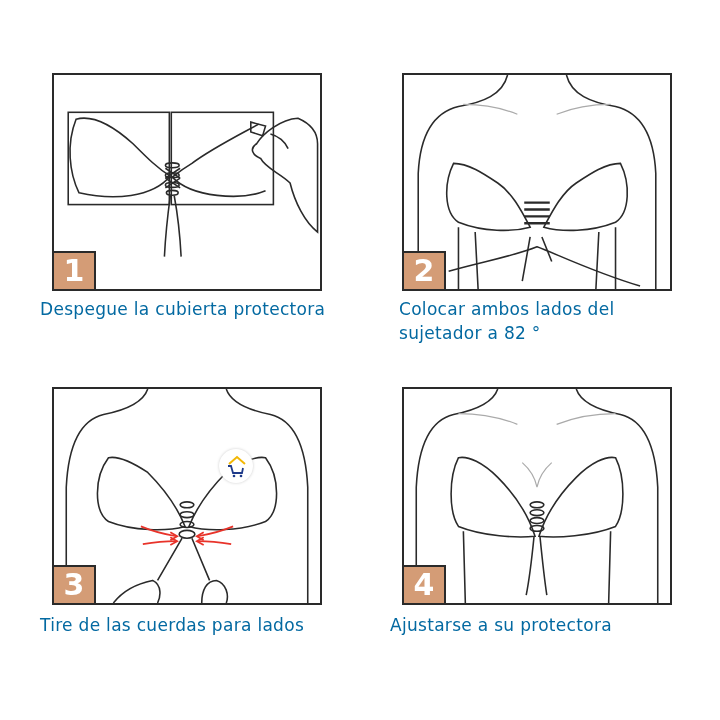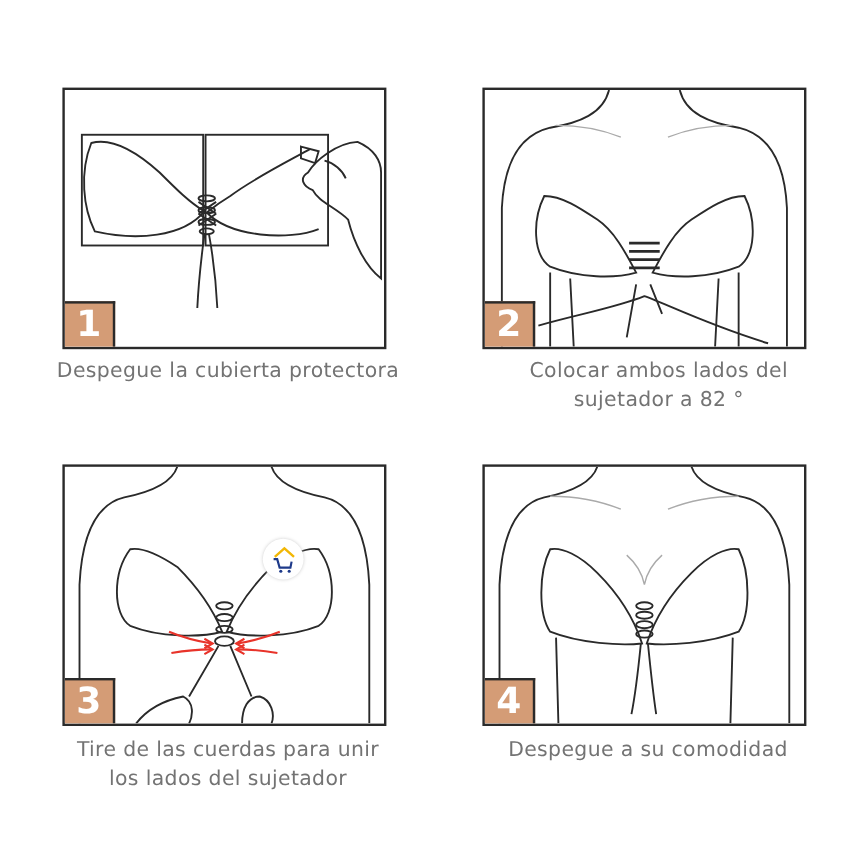--- a/index.html
+++ b/index.html
@@ -1,20 +1,20 @@
 <!DOCTYPE html>
 <html><head>
 <meta charset="utf-8">
 <style>
   html,body{margin:0;padding:0;background:#ffffff;}
   body{width:720px;height:720px;position:relative;overflow:hidden;font-family:"DejaVu Sans","Liberation Sans",sans-serif;}
   .panel{position:absolute;width:270px;border:2px solid #2a2a2a;background:#fff;overflow:hidden;box-sizing:border-box;}
   .panel svg{position:absolute;left:0;top:0;width:100%;height:100%;}
   .badge{position:absolute;left:0;bottom:0;width:42px;height:38px;background:#d49c76;border-top:2px solid #2a2a2a;border-right:2px solid #2a2a2a;box-sizing:border-box;color:#fff;font-weight:bold;font-size:30px;line-height:36px;text-align:center;font-family:"DejaVu Sans",sans-serif;}
-  .caption{position:absolute;text-align:center;color:#737373;font-size:17px;line-height:24px;letter-spacing:0.3px;}
+  .caption{position:absolute;text-align:left;color:#0369a1;font-size:17px;line-height:24px;letter-spacing:0.3px;}
 </style>
 </head>
 <body>
 
 <div class="panel" style="left:52px;top:73px;height:218px;">
   <svg viewBox="0 0 270 218">
     <g fill="none" stroke="#2a2a2a" stroke-width="1.6">
       <rect x="14" y="38" width="103" height="94"></rect>
       <rect x="119" y="38" width="104" height="94"></rect>
       <path d="M22 45 C40 40 60 52 80 70 C95 85 105 95 118 103 C100 125 60 128 25 120 C15 100 12 70 22 45Z"></path>
@@ -90,22 +90,21 @@
     <svg viewBox="0 0 34 34" width="34" height="34">
       <path d="M10 15 L18 8 L26 15" fill="none" stroke="#f2b705" stroke-width="2"></path>
       <path d="M9 17 L12 17 L14 24 L23 24 L24 19" fill="none" stroke="#1e3a8a" stroke-width="1.8"></path>
       <circle cx="15" cy="27" r="1.3" fill="#1e3a8a"></circle>
       <circle cx="22" cy="27" r="1.3" fill="#1e3a8a"></circle>
     </svg>
   </div>
   <div class="badge">3</div>
 </div>
 <div class="caption" style="left:40px;top:613px;width:300px;">
-  <div>Tire de las cuerdas para unir</div>
-  <div>los lados del sujetador</div>
+  <div>Tire de las cuerdas para lados</div>
 </div>
 
 <div class="panel" style="left:402px;top:387px;height:218px;">
   <svg viewBox="0 0 270 218">
     <g fill="none" stroke="#2a2a2a" stroke-width="1.6">
       <path d="M95 0 C90 15 70 22 50 26 C25 32 14 60 12 100 L12 218"></path>
       <path d="M175 0 C180 15 200 22 220 26 C245 32 256 60 258 100 L258 218"></path>
       <path d="M55 70 C45 90 45 125 55 140 C80 150 115 152 133 150 C125 125 110 105 95 90 C80 75 65 68 55 70Z"></path>
       <path d="M215 70 C225 90 225 125 215 140 C190 150 155 152 137 150 C145 125 160 105 175 90 C190 75 205 68 215 70Z"></path>
       <ellipse cx="135" cy="118" rx="7" ry="3"></ellipse>
@@ -117,14 +116,14 @@
     </g>
     <g fill="none" stroke="#aaaaaa" stroke-width="1.2">
       <path d="M55 25 C80 25 100 30 115 36"></path>
       <path d="M215 25 C190 25 170 30 155 36"></path>
       <path d="M120 75 C128 82 133 90 135 100 C137 90 142 82 150 75"></path>
     </g>
   </svg>
   <div class="badge">4</div>
 </div>
 <div class="caption" style="left:390px;top:613px;width:300px;">
-  <div>Despegue a su comodidad</div>
+  <div>Ajustarse a su protectora</div>
 </div>
 
 </body></html>

